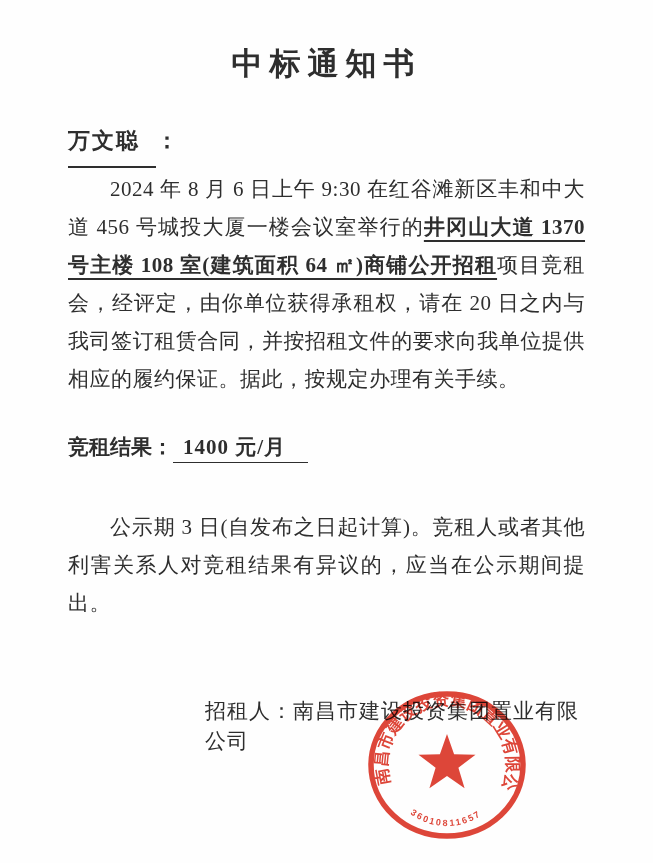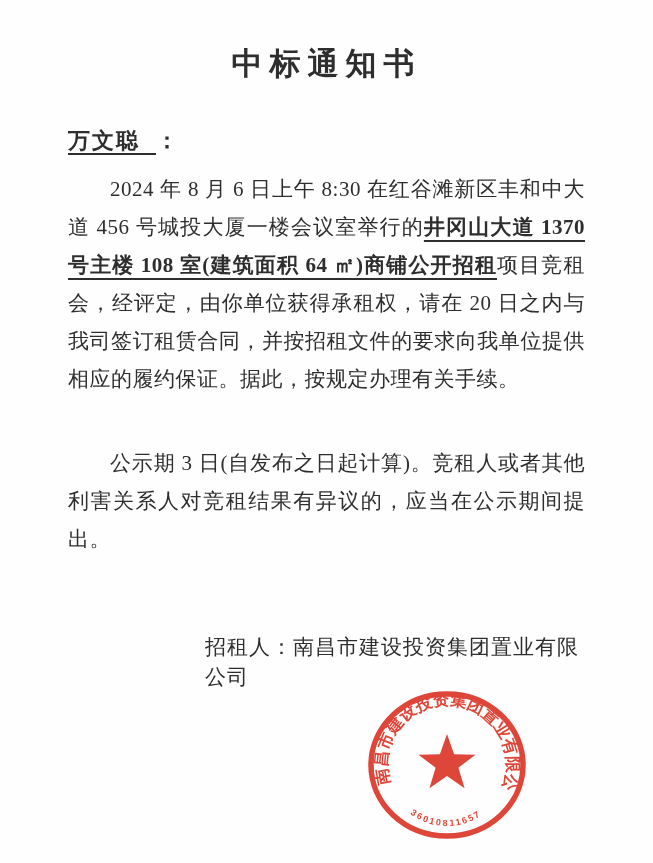--- a/index.html
+++ b/index.html
@@ -25,21 +25,21 @@
   }
   .salutation {
     margin-top: 42px;
     font-size: 22px;
     line-height: 30px;
     font-weight: 700;
   }
   .salutation .name {
     border-bottom: 2px solid #2e2e2e;
     padding-right: 16px;
-    padding-bottom: 0;
+    padding-bottom: 13px;
     letter-spacing: 2px;
   }
   .body-para {
     margin-top: 14px;
     font-size: 21px;
     line-height: 38px;
     letter-spacing: 0.5px;
     text-indent: 2em;
     text-align: justify;
   }
@@ -106,23 +106,26 @@
 
 <div class="page" style="background: rgb(254, 254, 254); color: rgb(46, 46, 46);">
 
   <h1 class="title">中标通知书</h1>
 
   <div class="salutation">
     <span class="name">万文聪</span><span>：</span>
   </div>
 
   <p class="body-para">
-    <span>2024 年 8 月 6 日上午 8:30 在红谷滩新区丰和中大道 456 号城投大厦一楼会议室举行的</span><span class="emph">井冈山大道 1370 号主楼 108 室(建筑面积 64 ㎡)商铺公开招租</span><span>项目竞租会，经评定，由你单位获得承租权，请在 20 日之内与我司签订租赁合同，并按招租文件的要求向我单位提供相应的履约保证。据此，按规定办理有关手续。</span>
+    <span>2024 年 8 月 6 日上午 9:30 在红谷滩新区丰和中大道 456 号城投大厦一楼会议室举行的</span><span class="emph">井冈山大道 1370 号主楼 108 室(建筑面积 64 ㎡)商铺公开招租</span><span>项目竞租会，经评定，由你单位获得承租权，请在 20 日之内与我司签订租赁合同，并按招租文件的要求向我单位提供相应的履约保证。据此，按规定办理有关手续。</span>
   </p>
 
+  <div class="result-line">
+    <span class="label">竞租结果：</span><span class="value">1400 元/月</span>
+  </div>
 
   <p class="notice-para">公示期 3 日(自发布之日起计算)。竞租人或者其他利害关系人对竞租结果有异议的，应当在公示期间提出。</p>
 
 
 
   <div class="lessor-line">
     <span>招租人：</span><span>南昌市建设投资集团置业有限公司</span>
   </div>
 
   <svg class="stamp" viewBox="0 0 162 152" aria-hidden="true">

